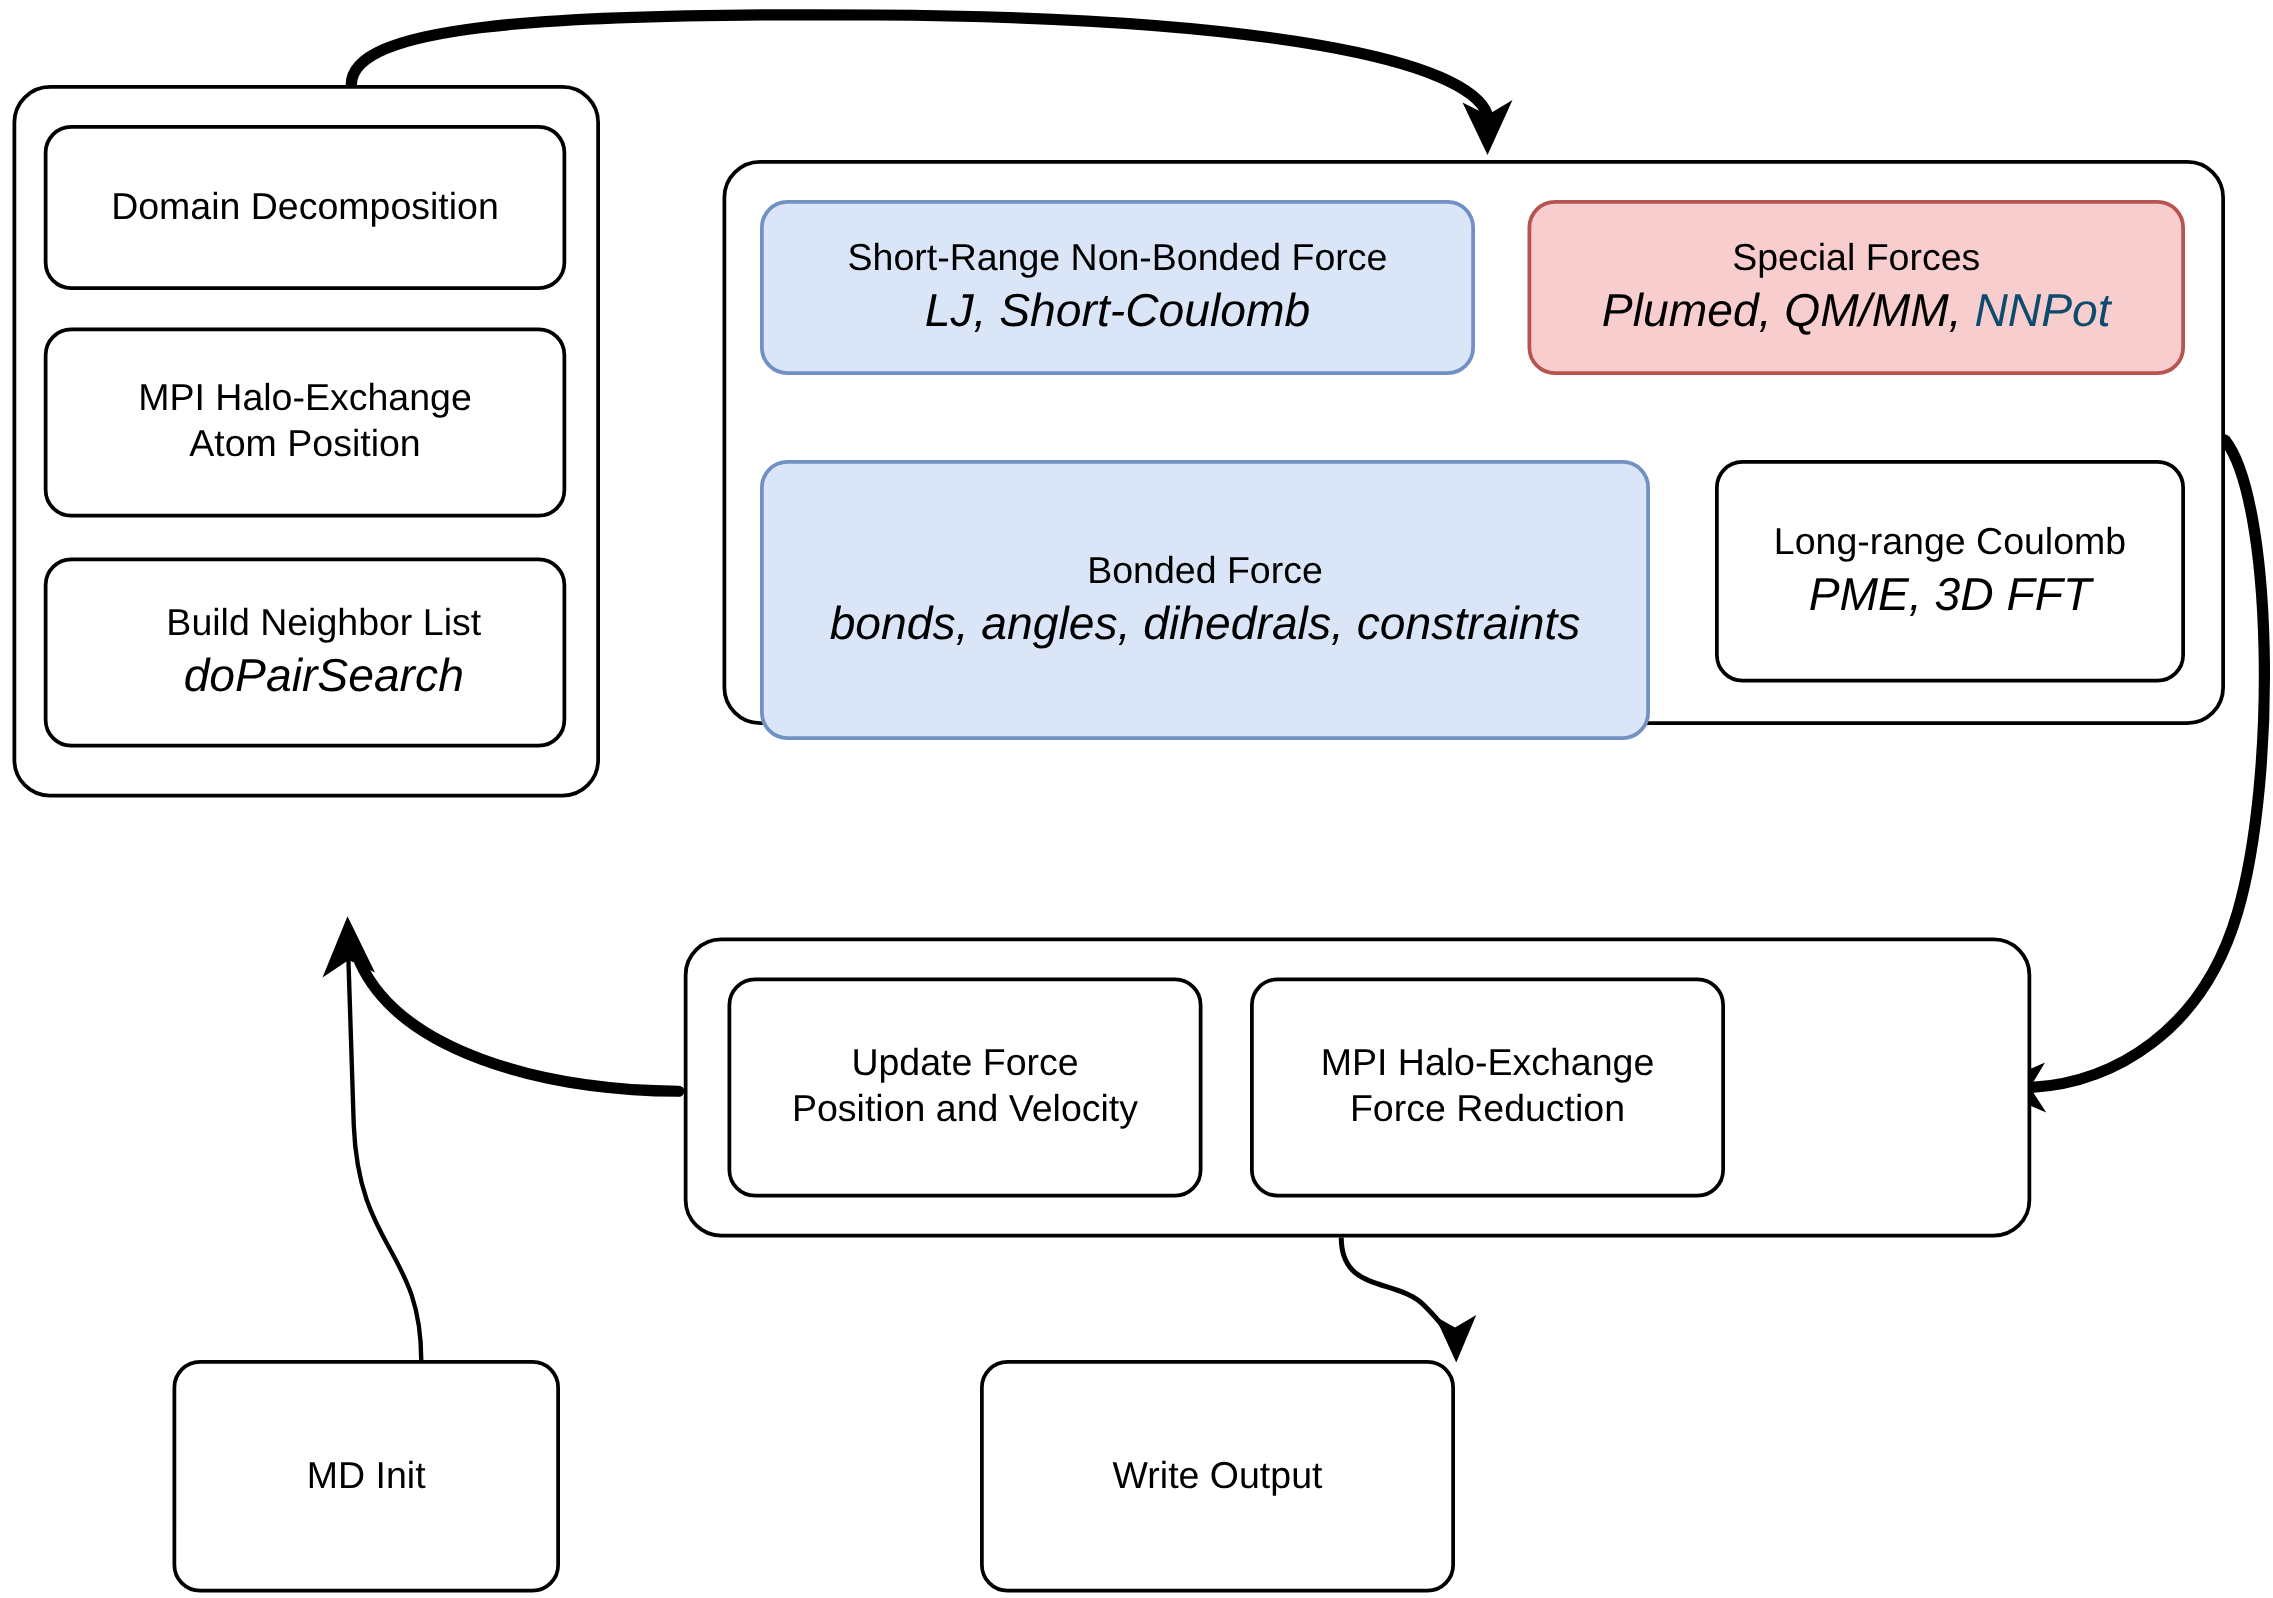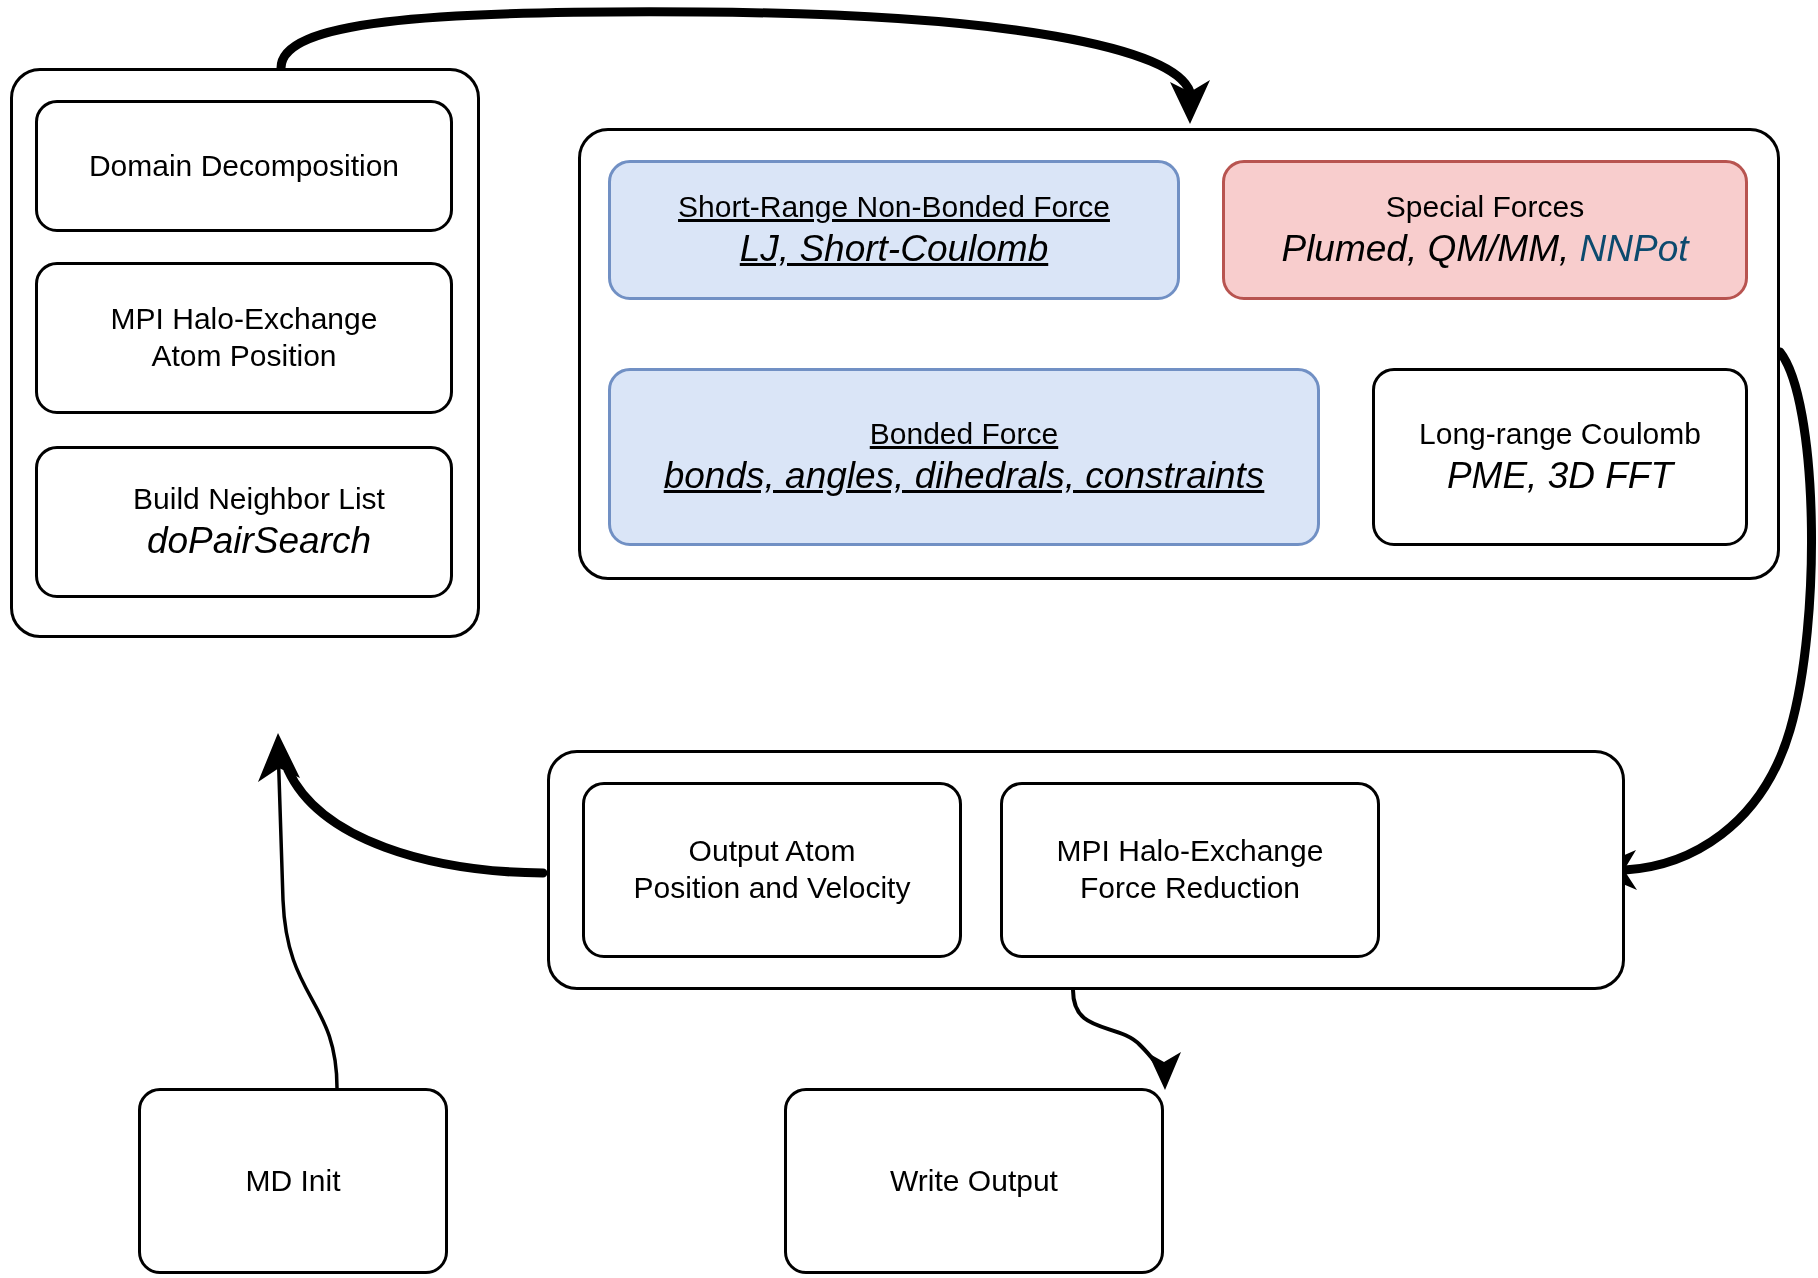--- a/index.html
+++ b/index.html
@@ -43,21 +43,20 @@
     white-space: nowrap;
   }
   .line2 {
     font-size: 37px;
     font-style: italic;
     white-space: nowrap;
   }
   .blue {
     background: #dae5f7;
     border: 3px solid #7190c4;
-    text-decoration: underline;
   }
   .red {
     background: #f8cdcd;
     border: 3px solid #b85450;
   }
   .nnpot { color: #0c4a6e; }
   svg.arrows {
     position: absolute;
     left: 0;
     top: 0;
@@ -120,34 +119,34 @@
   <div class="node blue" style="left:608px; top:160px; width:572px; height:140px;">
     <div class="line1">Short-Range Non-Bonded Force</div>
     <div class="line2">LJ, Short-Coulomb</div>
   </div>
 
   <div class="node red" style="left:1222px; top:160px; width:526px; height:140px;">
     <div class="line1">Special Forces</div>
     <div class="line2"><span>Plumed, QM/MM,</span><span class="nnpot"> NNPot</span></div>
   </div>
 
-  <div class="node blue" style="left:608px; top:368px; width:712px; height:178px;">
+  <div class="node blue" style="left:608px; top:368px; width:712px; height:224px;">
     <div class="line1">Bonded Force</div>
     <div class="line2">bonds, angles, dihedrals, constraints</div>
   </div>
 
   <div class="node" style="left:1372px; top:368px; width:376px; height:178px;">
     <div class="line1">Long-range Coulomb</div>
     <div class="line2">PME, 3D FFT</div>
   </div>
 
   <div class="group" style="left:547px; top:750px; width:1078px; height:240px;"></div>
 
   <div class="node" style="left:582px; top:782px; width:380px; height:176px;">
-    <div class="line1">Output Atom</div>
+    <div class="line1">Update Force</div>
     <div class="line1">Position and Velocity</div>
   </div>
 
   <div class="node" style="left:1000px; top:782px; width:380px; height:176px;">
     <div class="line1">MPI Halo-Exchange</div>
     <div class="line1">Force Reduction</div>
   </div>
 
   <div class="node" style="left:138px; top:1088px; width:310px; height:186px;">
     <div class="line1">MD Init</div>

